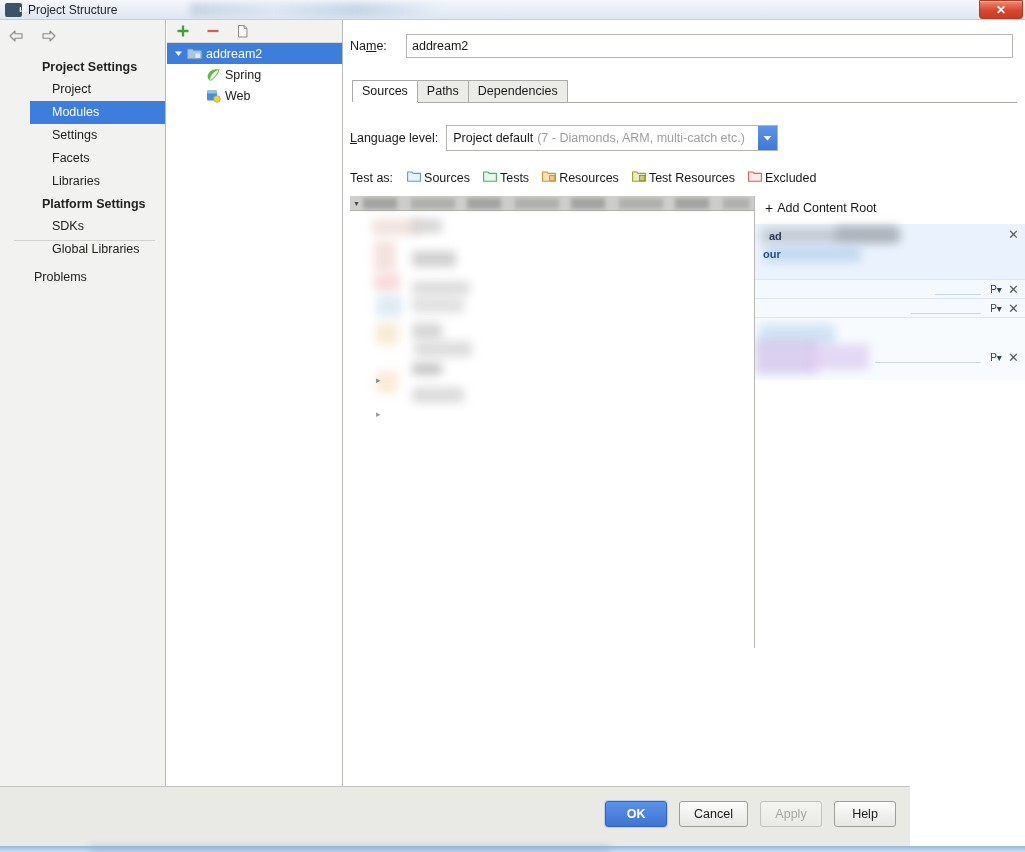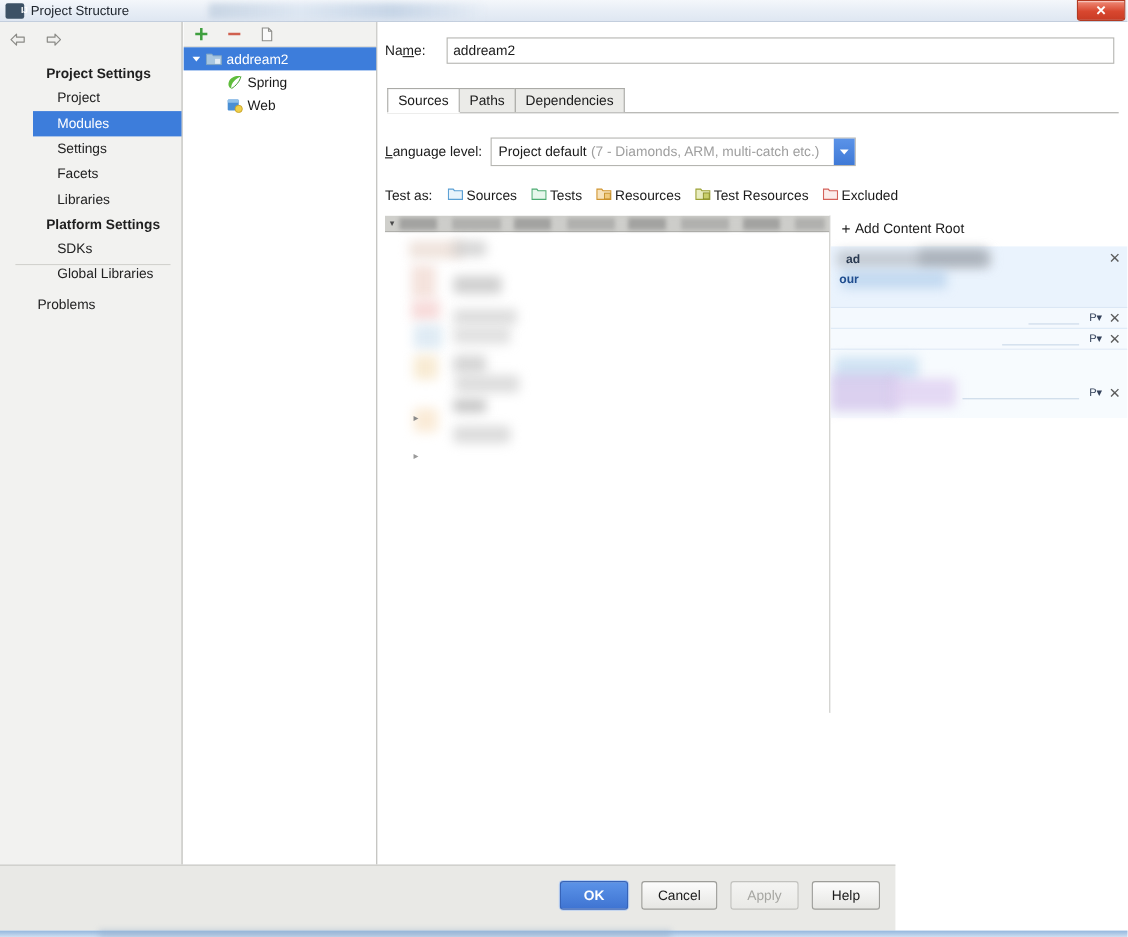--- a/index.html
+++ b/index.html
@@ -189,21 +189,21 @@
   .entry-p {
     position: absolute; right: 22px; width: 14px; height: 13px;
     color: #33415a; font-size: 10px; line-height: 13px; text-align: center;
   }
   .entry-line {
     position: absolute; height: 1px; background: #c9d7e8;
   }
 
   
   #bottom-bar {
-    position: absolute; left: 0; top: 766px; width: 814px; height: 60px;
+    position: absolute; left: 0; top: 766px; width: 910px; height: 60px;
     background: #e9e9e6; border-top: 1px solid #c6c6c2;
   }
   #btn-row { position: absolute; right: 14px; top: 14px; display: flex; gap: 12px; }
   .dlg-btn {
     min-width: 62px; height: 26px; padding: 0 14px;
     font-family: "Liberation Sans", sans-serif; font-size: 12.5px;
     border: 1px solid #9d9d99; border-radius: 3px;
     background: linear-gradient(to bottom, #fcfcfc, #e6e6e3);
     color: #1a1a1a; display: flex; align-items: center; justify-content: center;
   }

